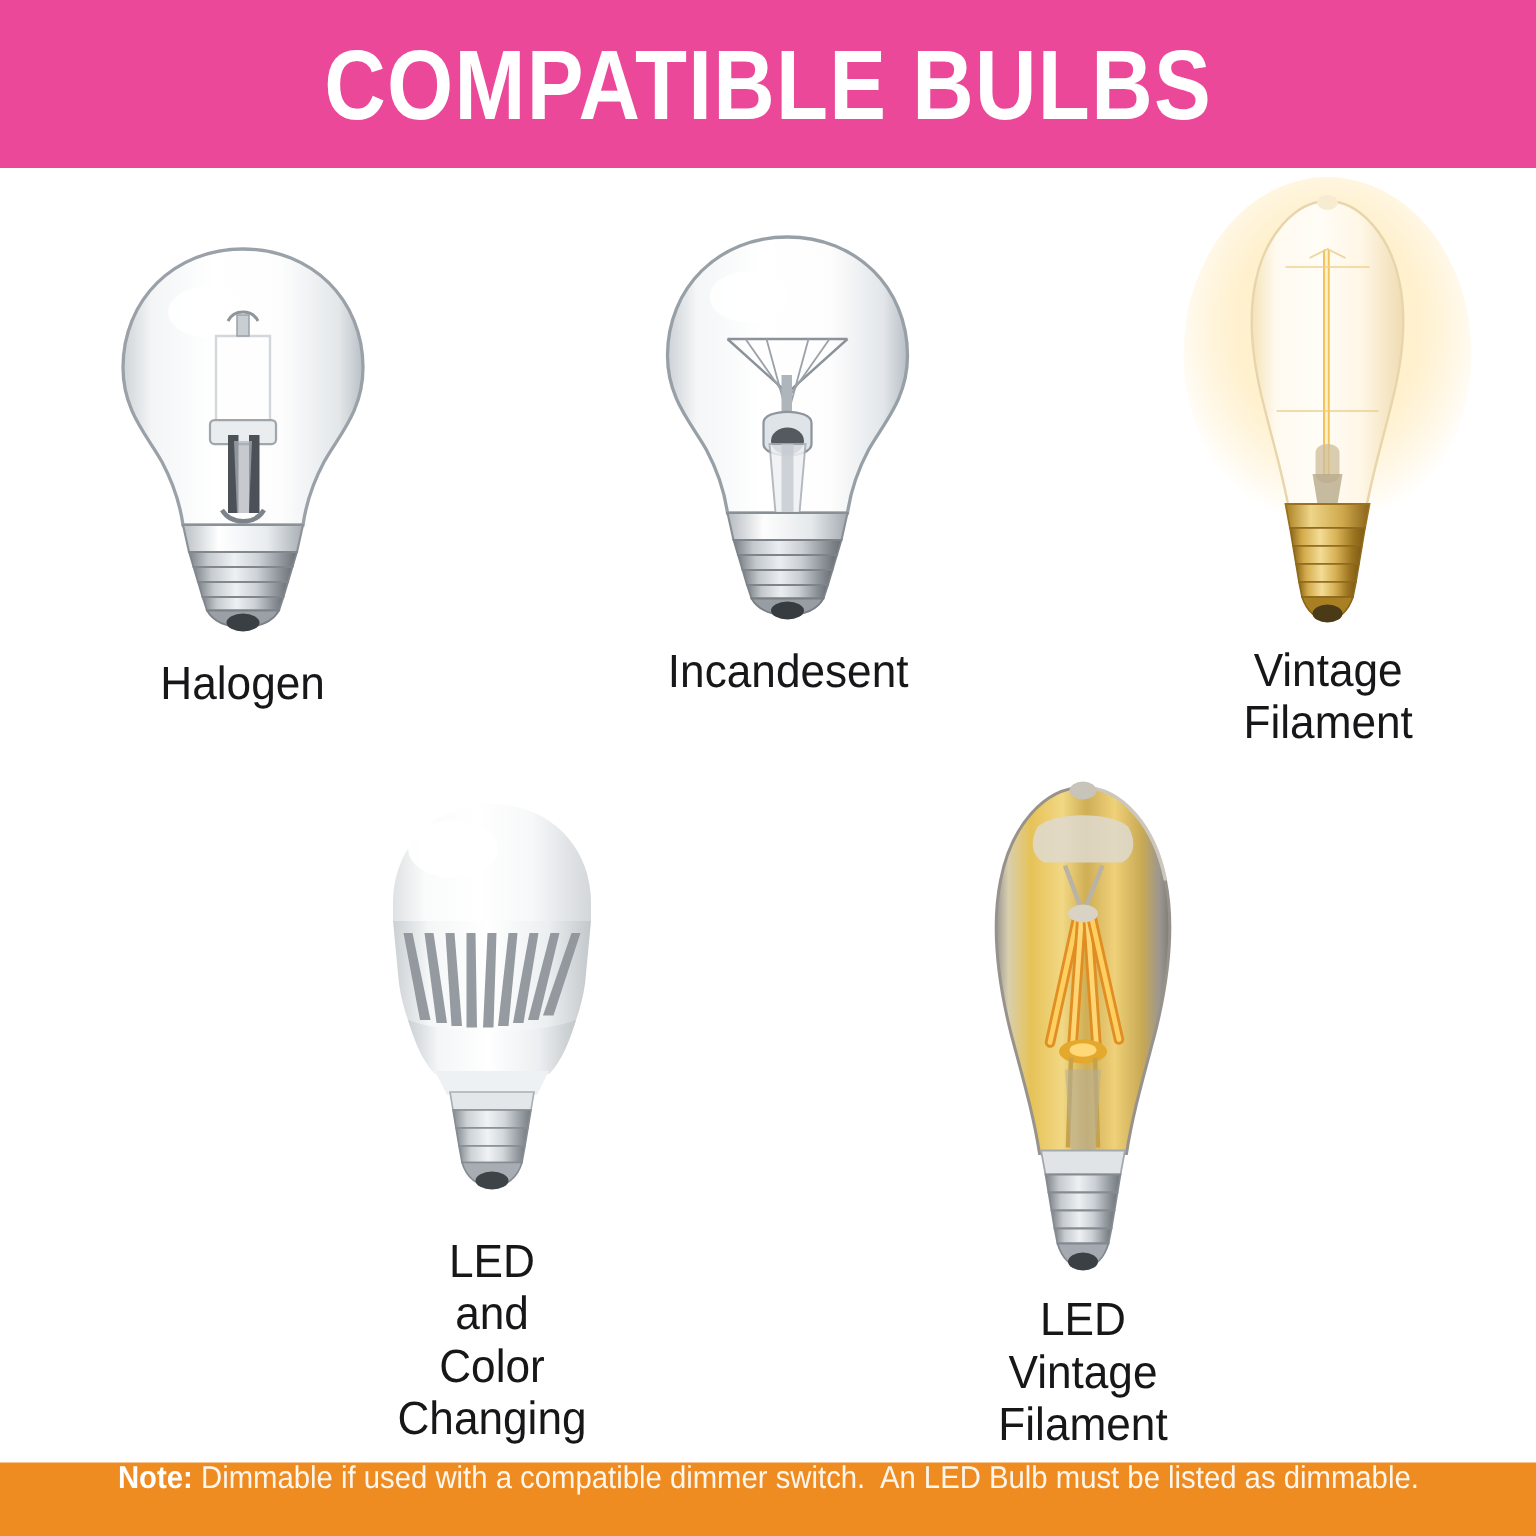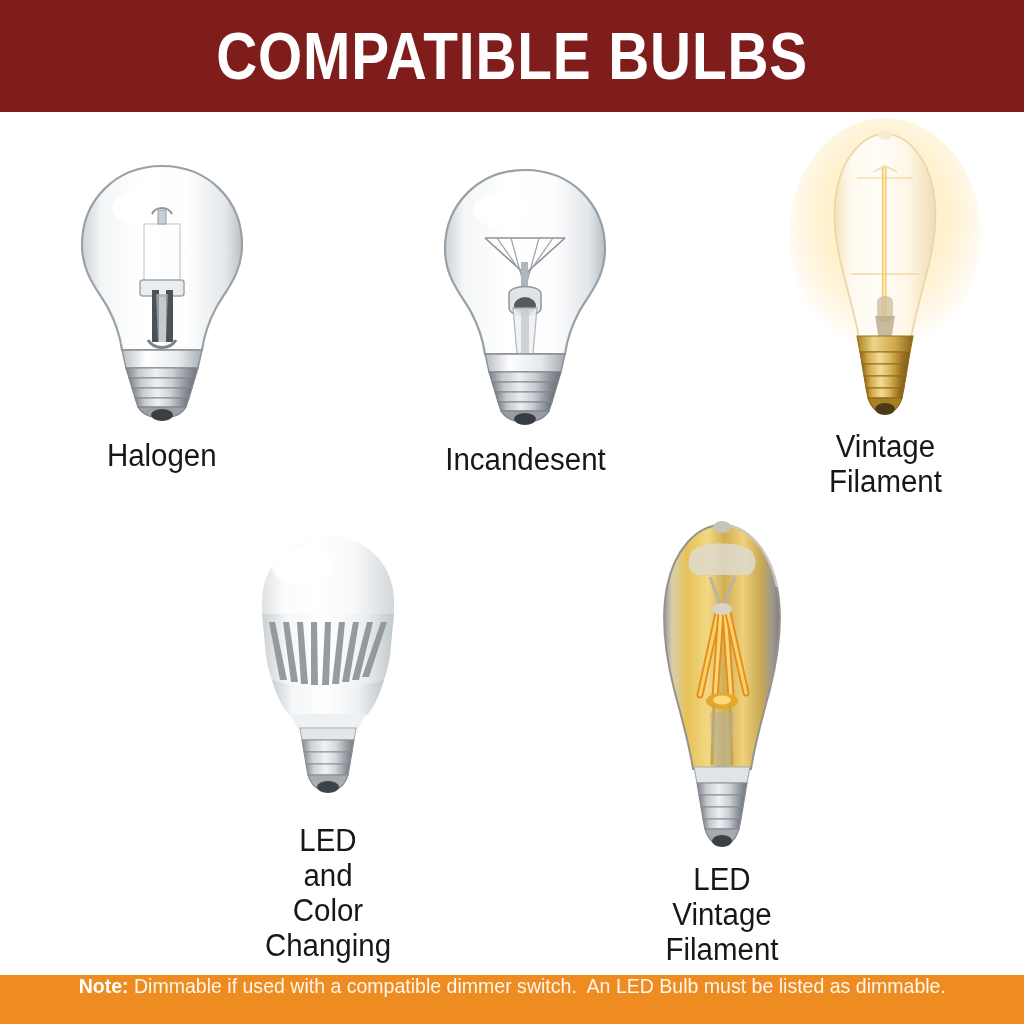--- a/index.html
+++ b/index.html
@@ -14,21 +14,21 @@
     font-family: "Liberation Sans", sans-serif;
     position: relative;
   }
 
   
   .header-bar {
     position: absolute;
     left: 0; top: 0;
     width: 1024px;
     height: 112px;
-    background: #7f1d1d;
+    background: #ec4899;
     display: flex;
     align-items: center;
     justify-content: center;
   }
   .header-title {
     color: #ffffff;
     font-size: 66px;
     line-height: 66px;
     font-weight: bold;
     letter-spacing: 1px;
@@ -151,21 +151,21 @@
           <path d="M58 226 L118 226 L115 236 L61 236 Z"></path>
           <path d="M61 236 L115 236 L112 245 L64 245 Z"></path>
         </g>
         <path d="M64 245 L112 245 C108 252 100 256 88 256 C76 256 68 252 64 245 Z" fill="#9aa0a6" stroke="#7b8187" stroke-width="1.2"></path>
         <ellipse cx="88" cy="253" rx="11" ry="6" fill="#3a3f44"></ellipse>
       </svg>
     </div>
     <div class="caption" style="margin-top:16px;">Halogen</div>
   </div>
 
-  <div class="cell" style="left:425px; top:54px; width:200px;">
+  <div class="cell" style="left:425px; top:42px; width:200px;">
     <div class="bulb-stage">
       <svg width="176" height="260" viewBox="0 0 176 260">
         <defs>
           <linearGradient id="inGlass" x1="0" y1="0" x2="1" y2="0">
             <stop offset="0%" stop-color="#cdd2d7"></stop>
             <stop offset="12%" stop-color="#f4f6f7"></stop>
             <stop offset="40%" stop-color="#ffffff"></stop>
             <stop offset="68%" stop-color="#fdfdfd"></stop>
             <stop offset="90%" stop-color="#e2e6ea"></stop>
             <stop offset="100%" stop-color="#b7bec4"></stop>

